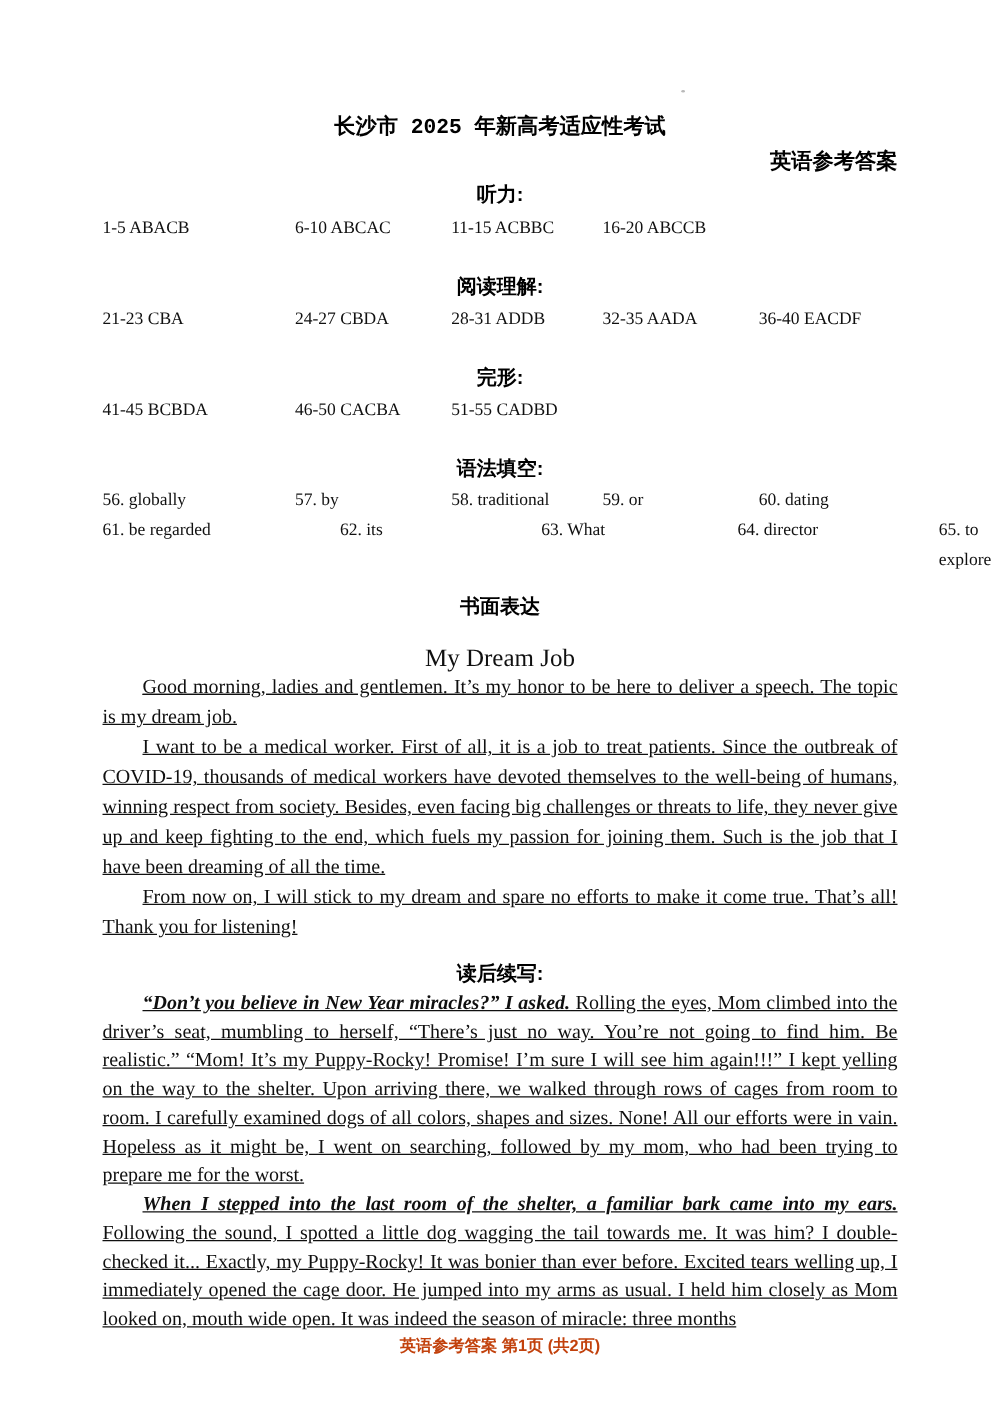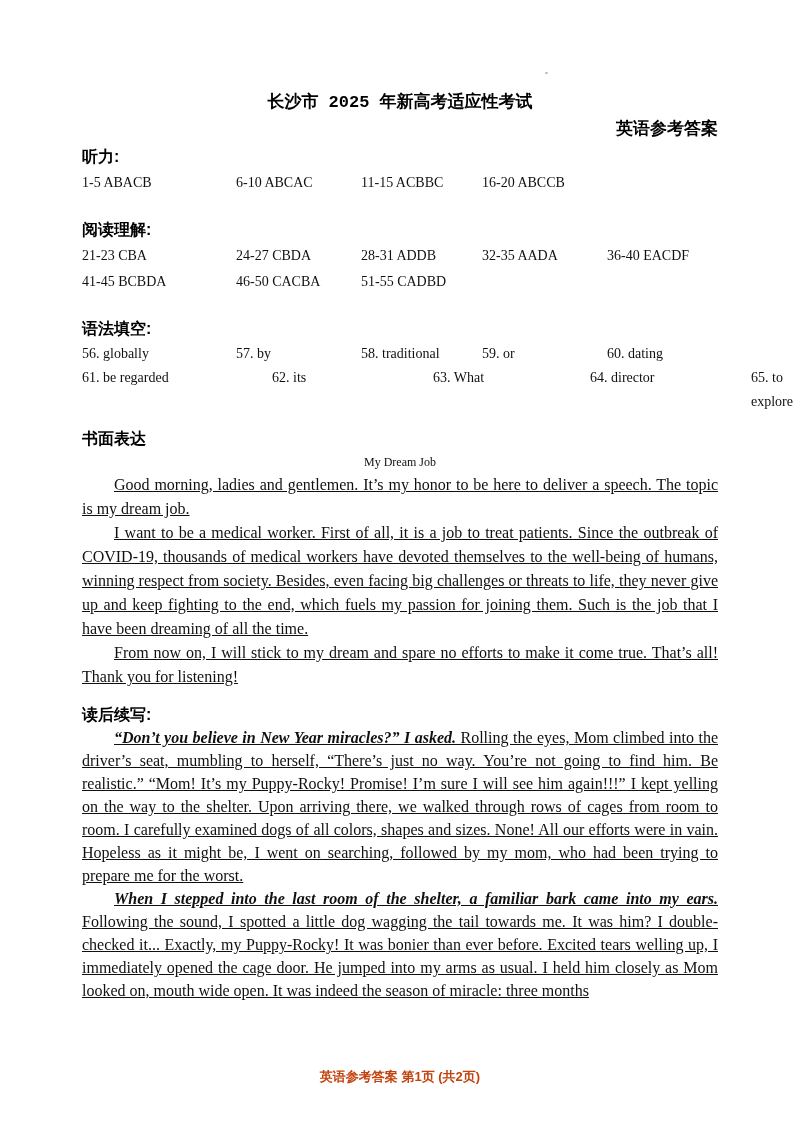--- a/index.html
+++ b/index.html
@@ -24,35 +24,35 @@
     font-family:Liberation Mono, monospace;
     font-weight:bold; font-size:17px; line-height:22px; color:#000;
   }
   .doc-subtitle{
     margin:4px 0 0; text-align:right;
     font-family:"Liberation Sans","DejaVu Sans",sans-serif;
     font-weight:bold; font-size:17px; line-height:22px; color:#000;
   }
   .sec-heading{
     font-family:"Liberation Sans","DejaVu Sans",sans-serif;
-    font-weight:bold; font-size:16px; line-height:22px; color:#000;
+    font-weight:bold; font-size:16px; line-height:22px; color:#000;text-align:center;
   }
   .mt-first{ margin-top:6px; }
   .mt-sec{ margin-top:25px; }
   .ans-row{
     display:grid;
     grid-template-columns:154px 125px 121px 125px 1fr;
     margin-top:4px;
     line-height:22px;
     font-size:14px;
   }
   .gram-row{ line-height:24px; margin-top:2px; }
   .essay-head{ margin-top:14px; }
   .essay-title{
-    margin-top:1px; text-align:center; line-height:22px; font-size:12px;
+    margin-top:19px; text-align:center; line-height:22px; font-size:20px;
   }
   p.para{
     margin:0; text-indent:32px;
     text-align:justify;
     line-height:24px; font-size:16px;text-decoration:underline;
   }
   p.cont{ line-height:23px; }
   .first-para{ margin-top:1px; }
   .underlined{ text-decoration:underline; }
   .cont-head{ margin-top:15px; }
@@ -90,20 +90,21 @@
     <div class="ans-row">
       <span>21-23 CBA</span>
       <span>24-27 CBDA</span>
       <span>28-31 ADDB</span>
       <span>32-35 AADA</span>
       <span>36-40 EACDF</span>
     </div>
   </div>
 
   <div>
+    <div class="sec-heading mt-sec">完形:</div>
     <div class="ans-row">
       <span>41-45 BCBDA</span>
       <span>46-50 CACBA</span>
       <span>51-55 CADBD</span>
       <span></span>
       <span></span>
     </div>
   </div>
 
   <div>

